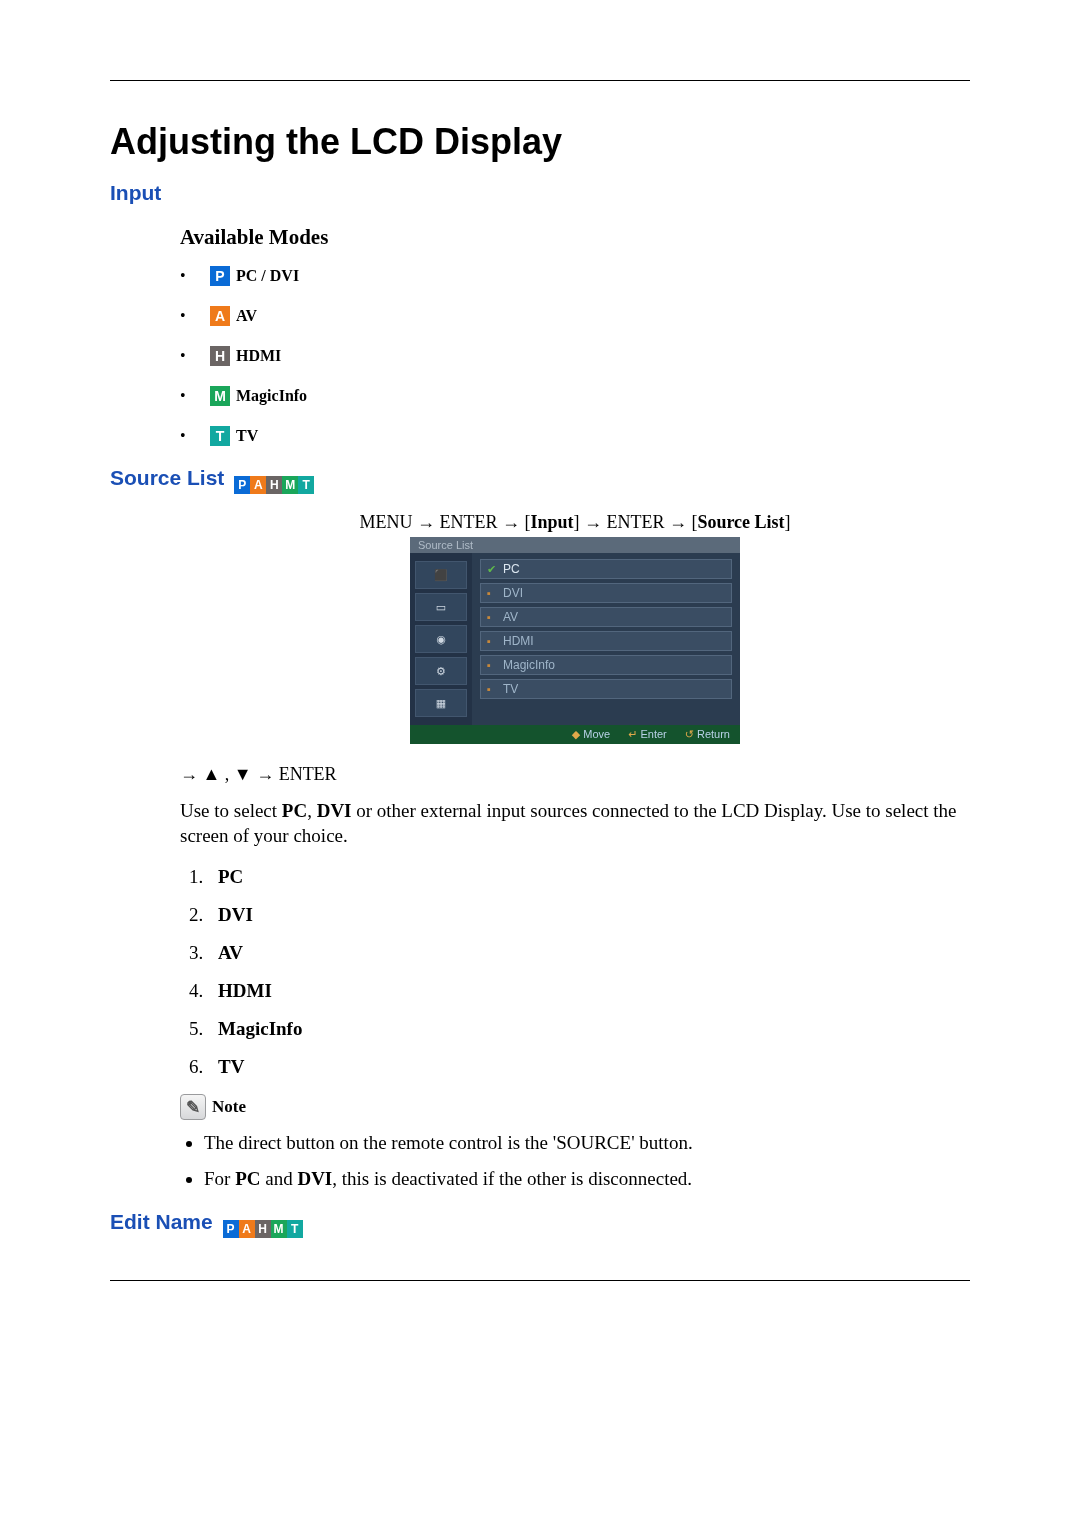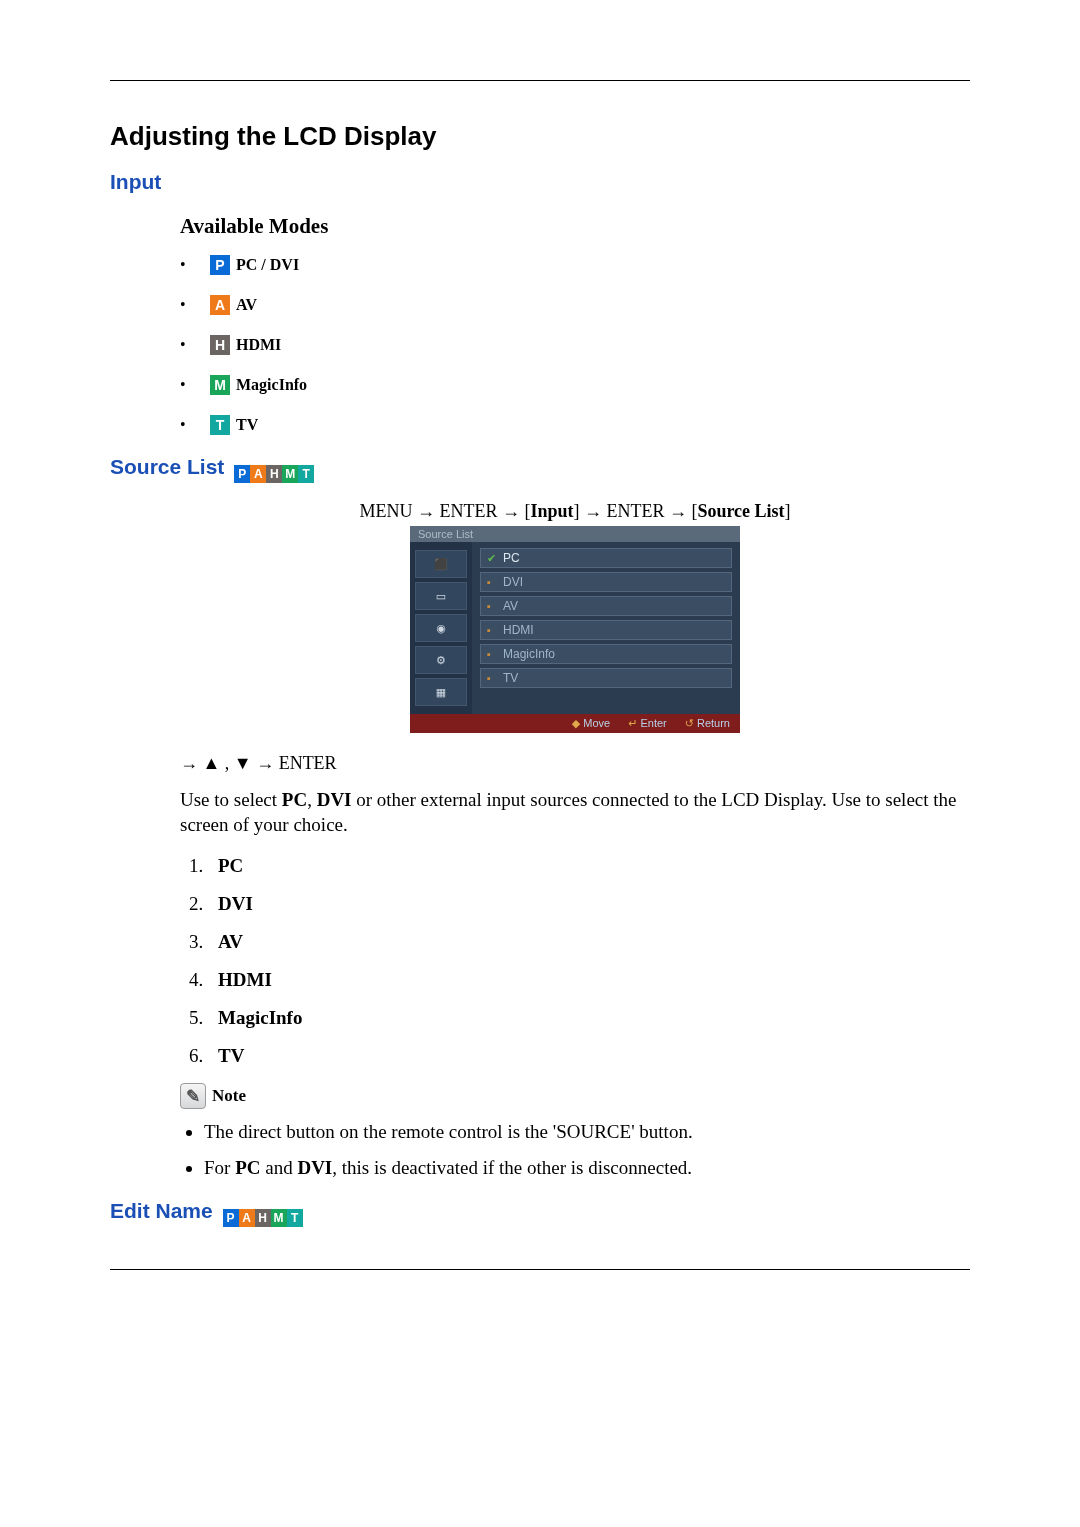--- a/index.html
+++ b/index.html
@@ -15,21 +15,21 @@
     padding: 80px 110px 40px 110px;
   }
   hr.rule {
     border: none;
     border-top: 1.5px solid #000;
     margin: 0;
   }
   h1.title {
     font-family: Arial, Helvetica, sans-serif;
     font-weight: bold;
-    font-size: 26px;
+    font-size: 36px;
     margin: 40px 0 18px 0;
   }
   h2.section {
     font-family: Arial, Helvetica, sans-serif;
     font-weight: bold;
     color: #1a4fb5;
     font-size: 21px;
     margin: 8px 0 18px 0;
   }
   h3.subsection {
@@ -153,21 +153,21 @@
     color: #9fb5c9;
   }
   .osd-row .mark {
     color: #c9893a;
     font-size: 11px;
     width: 10px;
   }
   .osd-row.sel { color:#dbe6f0; }
   .osd-row.sel .mark { color:#5fb94a; }
   .osd-foot {
-    background: #7f1d1d;
+    background: #14532d;
     color: #b8d1e6;
     font-size: 11px;
     display: flex;
     justify-content: flex-end;
     gap: 18px;
     padding: 3px 10px;
   }
   .osd-foot span .sym { color:#e0a84a; margin-right:3px; }
 
   .arrows {

